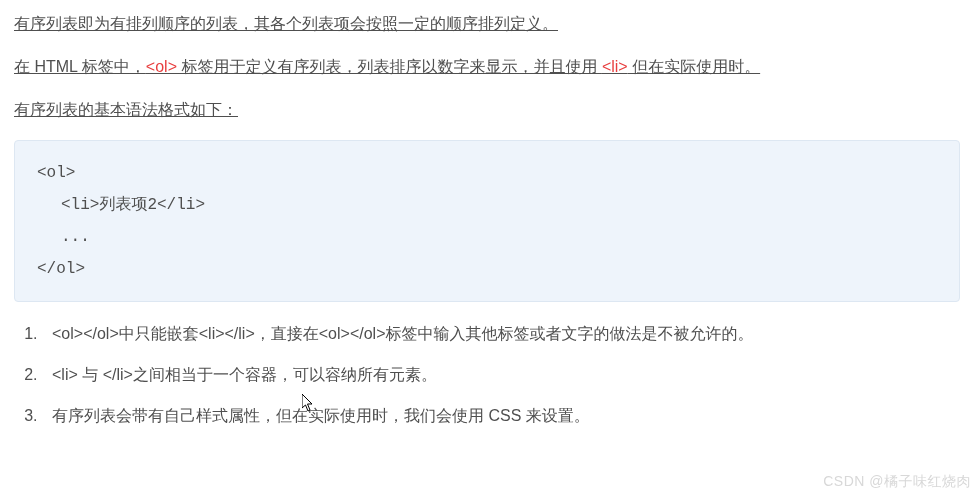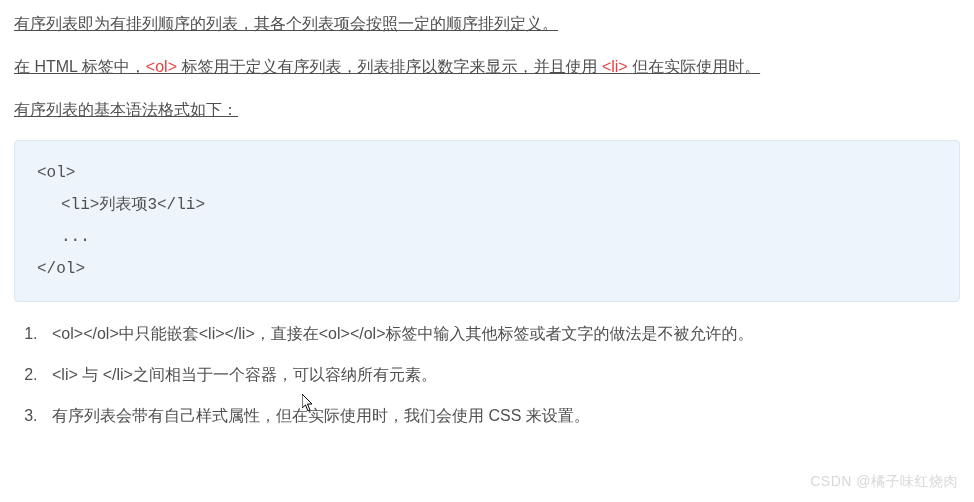--- a/index.html
+++ b/index.html
@@ -33,21 +33,21 @@
       list-style: decimal;
       padding-left: 28px;
     }
     ol.notes li {
       margin-bottom: 14px;
       padding-left: 10px;
     }
     .watermark {
       position: absolute;
       bottom: 8px;
-      right: 16px;
+      right: 3px;
       font-size: 14px;
       color: #d8d8d8;
       letter-spacing: 0.5px;
     }
     .cursor {
       position: absolute;
       left: 302px;
       top: 394px;
       width: 14px;
       height: 20px;
@@ -63,21 +63,21 @@
 
 <p>
   <span>在 HTML 标签中，</span><span class="tag-red">&lt;ol&gt;</span><span> 标签用于定义有序列表，列表排序以数字来显示，并且使用 </span><span class="tag-red">&lt;li&gt;</span><span> 但在实际使用时。</span>
 </p>
 
 <p>
   <span>有序列表的基本语法格式如下：</span>
 </p>
 
 <div class="code-block"><span>&lt;ol&gt;</span>
-<span class="code-indent1">&lt;li&gt;列表项3&lt;/li&gt;</span><span class="code-indent1">...</span><span>&lt;/ol&gt;</span></div>
+<span class="code-indent1">&lt;li&gt;列表项2&lt;/li&gt;</span><span class="code-indent1">...</span><span>&lt;/ol&gt;</span></div>
 
 <ol class="notes">
   <li><span>&lt;ol&gt;&lt;/ol&gt;中只能嵌套&lt;li&gt;&lt;/li&gt;，直接在&lt;ol&gt;&lt;/ol&gt;标签中输入其他标签或者文字的做法是不被允许的。</span></li>
   <li><span>&lt;li&gt; 与 &lt;/li&gt;之间相当于一个容器，可以容纳所有元素。</span></li>
   <li><span>有序列表会带有自己样式属性，但在实际使用时，我们会使用 CSS 来设置。</span></li>
 </ol>
 
 <div class="watermark">CSDN @橘子味红烧肉</div>
 
 <svg class="cursor" viewBox="0 0 14 20">

